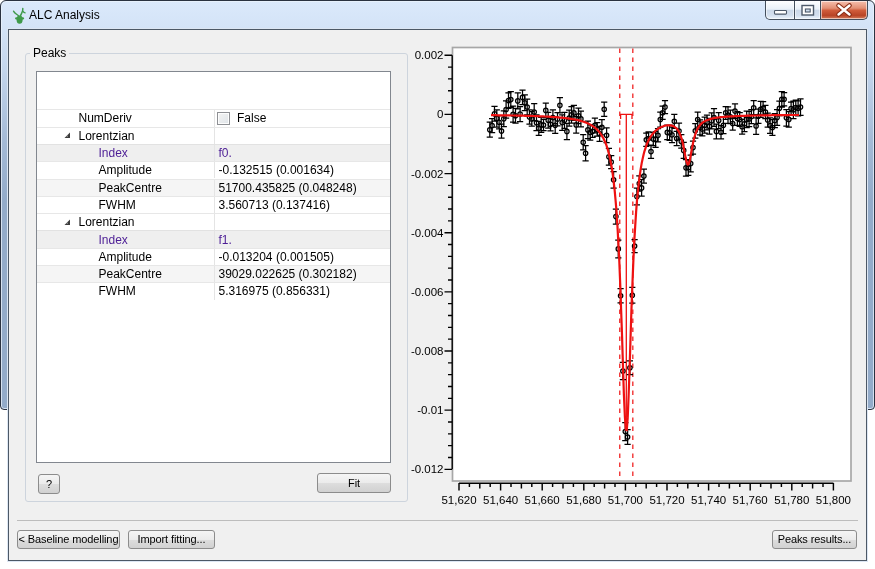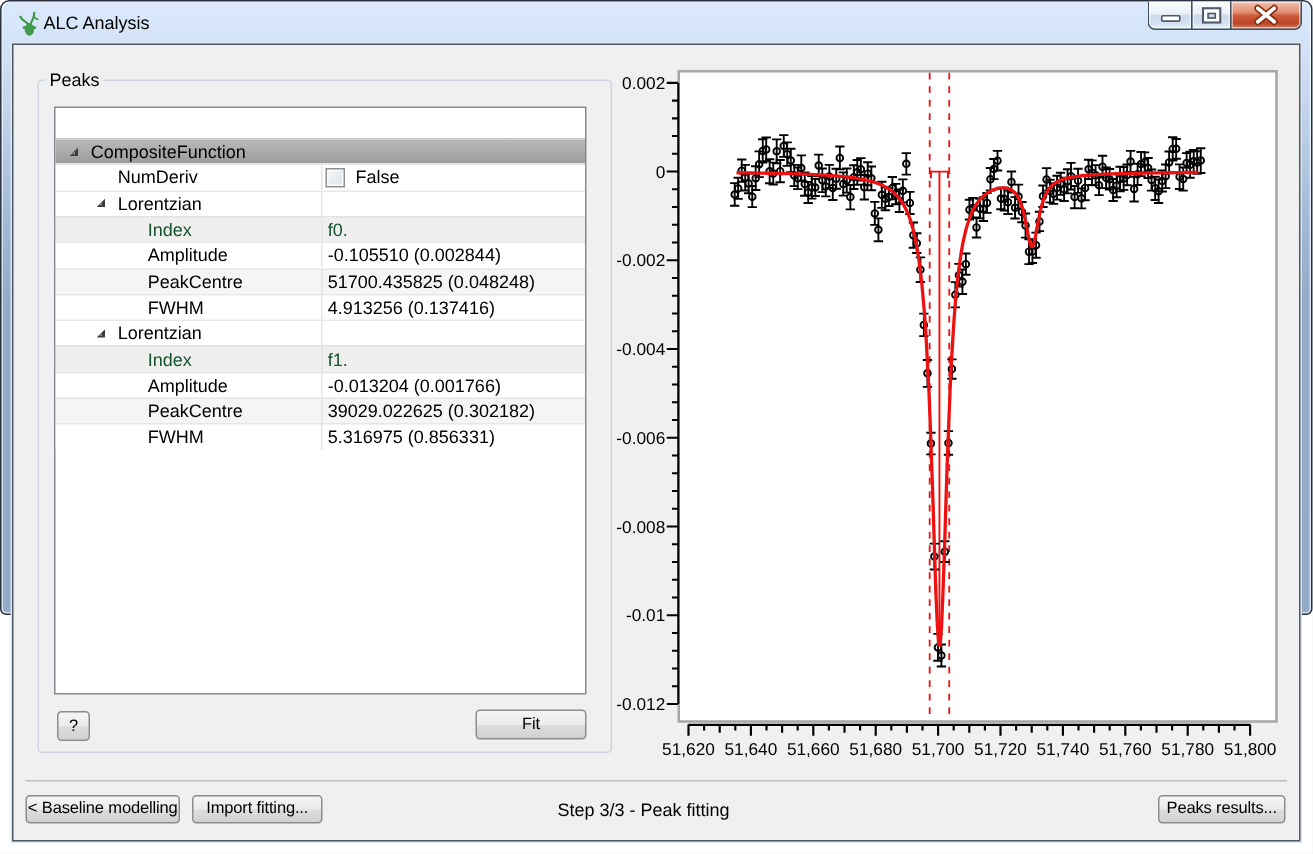--- a/index.html
+++ b/index.html
@@ -18,21 +18,21 @@
 #gbox{position:absolute;left:16px;top:23px;width:383px;height:449px;border:1px solid #cdd4dd;border-radius:3px}
 #gboxlbl{position:absolute;left:21px;top:16px;background:#f0f0f0;padding:0 3px;font-size:12px;line-height:14px}
 
 #tbl{position:absolute;left:27px;top:41px;width:355px;height:392px;background:#fff;border:1px solid #82878f;overflow:hidden}
 #thead{position:absolute;left:0;top:0;width:100%;height:20px;background:#fbfbfb;border-bottom:1px solid #d5d5d5;font-size:12px}
 #thead span{position:absolute;top:2px;line-height:16px}
 #thead i{position:absolute;left:177px;top:0;width:1px;height:20px;background:#d5d5d5}
 .row{position:absolute;left:0;width:100%;height:17.3px;font-size:12px}
 .row .nm,.row .vl{position:absolute;top:50%;transform:translateY(-50%);line-height:14px;white-space:nowrap}
 .row .vl{left:181.5px;font-size:12px}
-.dim{color:#14532d}
+.dim{color:#4c1d95}
 .rgrp{background:linear-gradient(180deg,#b9b9b9,#9c9c9c);border-top:1px solid #c6c6c6}
 .rw{background:#fff;border-top:1px solid #e7e7e7}
 .rg{background:#efefef;border-top:1px solid #e2e2e2}
 .rg2{background:#f5f5f5;border-top:1px solid #e7e7e7}
 .cd{position:absolute;left:177px;top:0;width:1px;height:100%;background:#e4e4e4}
 .tri{position:absolute;top:50%;margin-top:-3.5px}
 .chk{position:absolute;left:180px;top:50%;margin-top:-6.2px;width:13px;height:12.5px;border:1px solid #8e9094;
  background:linear-gradient(135deg,#f4f4f4,#dfe4e8);box-shadow:inset 0 0 0 1px #fdfdfd}
 
 .btn{position:absolute;background:linear-gradient(180deg,#f5f5f5 0%,#ebebeb 50%,#dddddd 52%,#d1d1d1 100%);
@@ -61,27 +61,20 @@
         </svg></div>
   <div class="cap" id="bcls"><svg width="46" height="18">
           <path d="M17.5 4.5 L28.5 13.5 M28.5 4.5 L17.5 13.5" stroke="#8a2c14" stroke-width="4.6" stroke-linecap="round"></path>
           <path d="M17.5 4.5 L28.5 13.5 M28.5 4.5 L17.5 13.5" stroke="#fff" stroke-width="2.4" stroke-linecap="round"></path>
         </svg></div>
  </div>
  <div id="client">
   <div id="gbox"></div>
   <div id="gboxlbl">Peaks</div>
   <div id="tbl">
-   <div class="row rgrp" style="top:20.0px">
-          <svg class="tri" style="left:9px" width="7" height="7">
-            <polygon points="6,0.5 6,6 0.5,6" fill="#3c3c3c"></polygon>
-            <polygon points="4,3.2 4,4.8 2.2,4.8" fill="#9a9a9a"></polygon>
-          </svg>
-          <span class="nm" style="left:23.5px">CompositeFunction</span>
-        </div>
         <div class="row rw" style="top:37.3px">
           <span class="nm" style="left:41.5px">NumDeriv</span>
           <span class="chk"></span>
           <span class="vl" style="left:200px">False</span>
           <i class="cd"></i>
         </div>
         <div class="row rw" style="top:54.6px">
           <svg class="tri" style="left:27px" width="7" height="7">
             <polygon points="6,0.5 6,6 0.5,6" fill="#3c3c3c"></polygon>
             <polygon points="4,3.2 4,4.8 2.2,4.8" fill="#9a9a9a"></polygon>
@@ -89,69 +82,68 @@
           <span class="nm" style="left:41.5px">Lorentzian</span>
           <i class="cd"></i>
         </div>
         <div class="row rg" style="top:71.9px">
           <span class="nm dim" style="left:61.5px">Index</span>
           <span class="vl dim">f0.</span>
           <i class="cd"></i>
         </div>
         <div class="row rw" style="top:89.2px">
           <span class="nm" style="left:61.5px">Amplitude</span>
-          <span class="vl">-0.105510 (0.002844)</span>
+          <span class="vl">-0.132515 (0.001634)</span>
           <i class="cd"></i>
         </div>
         <div class="row rg2" style="top:106.5px">
           <span class="nm" style="left:61.5px">PeakCentre</span>
           <span class="vl">51700.435825 (0.048248)</span>
           <i class="cd"></i>
         </div>
         <div class="row rw" style="top:123.8px">
           <span class="nm" style="left:61.5px">FWHM</span>
-          <span class="vl">4.913256 (0.137416)</span>
+          <span class="vl">3.560713 (0.137416)</span>
           <i class="cd"></i>
         </div>
         <div class="row rw" style="top:141.1px">
           <svg class="tri" style="left:27px" width="7" height="7">
             <polygon points="6,0.5 6,6 0.5,6" fill="#3c3c3c"></polygon>
             <polygon points="4,3.2 4,4.8 2.2,4.8" fill="#9a9a9a"></polygon>
           </svg>
           <span class="nm" style="left:41.5px">Lorentzian</span>
           <i class="cd"></i>
         </div>
         <div class="row rg" style="top:158.4px">
           <span class="nm dim" style="left:61.5px">Index</span>
           <span class="vl dim">f1.</span>
           <i class="cd"></i>
         </div>
         <div class="row rw" style="top:175.7px">
           <span class="nm" style="left:61.5px">Amplitude</span>
-          <span class="vl">-0.013204 (0.001766)</span>
+          <span class="vl">-0.013204 (0.001505)</span>
           <i class="cd"></i>
         </div>
         <div class="row rg2" style="top:193.0px">
           <span class="nm" style="left:61.5px">PeakCentre</span>
           <span class="vl">39029.022625 (0.302182)</span>
           <i class="cd"></i>
         </div>
         <div class="row rw" style="top:210.3px">
           <span class="nm" style="left:61.5px">FWHM</span>
           <span class="vl">5.316975 (0.856331)</span>
           <i class="cd"></i>
         </div>
   </div>
   <div class="btn" style="left:29px;top:444px;width:22px;height:20px;line-height:18px">?</div>
   <div class="btn" style="left:308px;top:443px;width:74px;height:20px;line-height:18px">Fit</div>
   <div id="sep"></div>
   <div class="btn" style="left:8px;top:500px;width:103px;height:19px;line-height:17px">&lt; Baseline modelling</div>
   <div class="btn" style="left:119px;top:500px;width:87px;height:19px;line-height:17px">Import fitting...</div>
   <div class="btn" style="left:763px;top:500px;width:85px;height:19px;line-height:17px">Peaks results...</div>
-  <div id="status">Step 3/3 - Peak fitting</div>
  </div>
  <svg id="plot" width="475" height="480" style="position:absolute;left:399px;top:34px" font-family="Liberation Sans, sans-serif" fill="#000">
       <rect x="52.5" y="12.5" width="398.5" height="433.5" fill="#ffffff" stroke="#a7a7a7" stroke-width="1.7"></rect>
       <path d="M44.5 20.250000000000007H52 M44.5 79.4H52 M44.5 138.55H52 M44.5 197.7H52 M44.5 256.85H52 M44.5 316.0H52 M44.5 375.15H52 M44.5 434.30000000000007H52 M48 32.08000000000001H52 M48 43.91H52 M48 55.74000000000001H52 M48 67.57000000000001H52 M48 91.23H52 M48 103.06H52 M48 114.89000000000001H52 M48 126.72H52 M48 150.38H52 M48 162.21H52 M48 174.04000000000002H52 M48 185.87H52 M48 209.53H52 M48 221.36H52 M48 233.19H52 M48 245.01999999999998H52 M48 268.68H52 M48 280.51H52 M48 292.34000000000003H52 M48 304.17H52 M48 327.83H52 M48 339.65999999999997H52 M48 351.49H52 M48 363.32000000000005H52 M48 386.98H52 M48 398.81000000000006H52 M48 410.64H52 M48 422.47H52 M52.19999999999999 20.250000000000007V434.30000000000007" stroke="#000" stroke-width="1.35" fill="none"></path>
       <text x="43.5" y="24.250000000000007" text-anchor="end" font-size="11.5">0.002</text>
       <text x="43.5" y="83.4" text-anchor="end" font-size="11.5">0</text>
       <text x="43.5" y="142.55" text-anchor="end" font-size="11.5">-0.002</text>
       <text x="43.5" y="201.7" text-anchor="end" font-size="11.5">-0.004</text>
       <text x="43.5" y="260.85" text-anchor="end" font-size="11.5">-0.006</text>
       <text x="43.5" y="320.0" text-anchor="end" font-size="11.5">-0.008</text>

